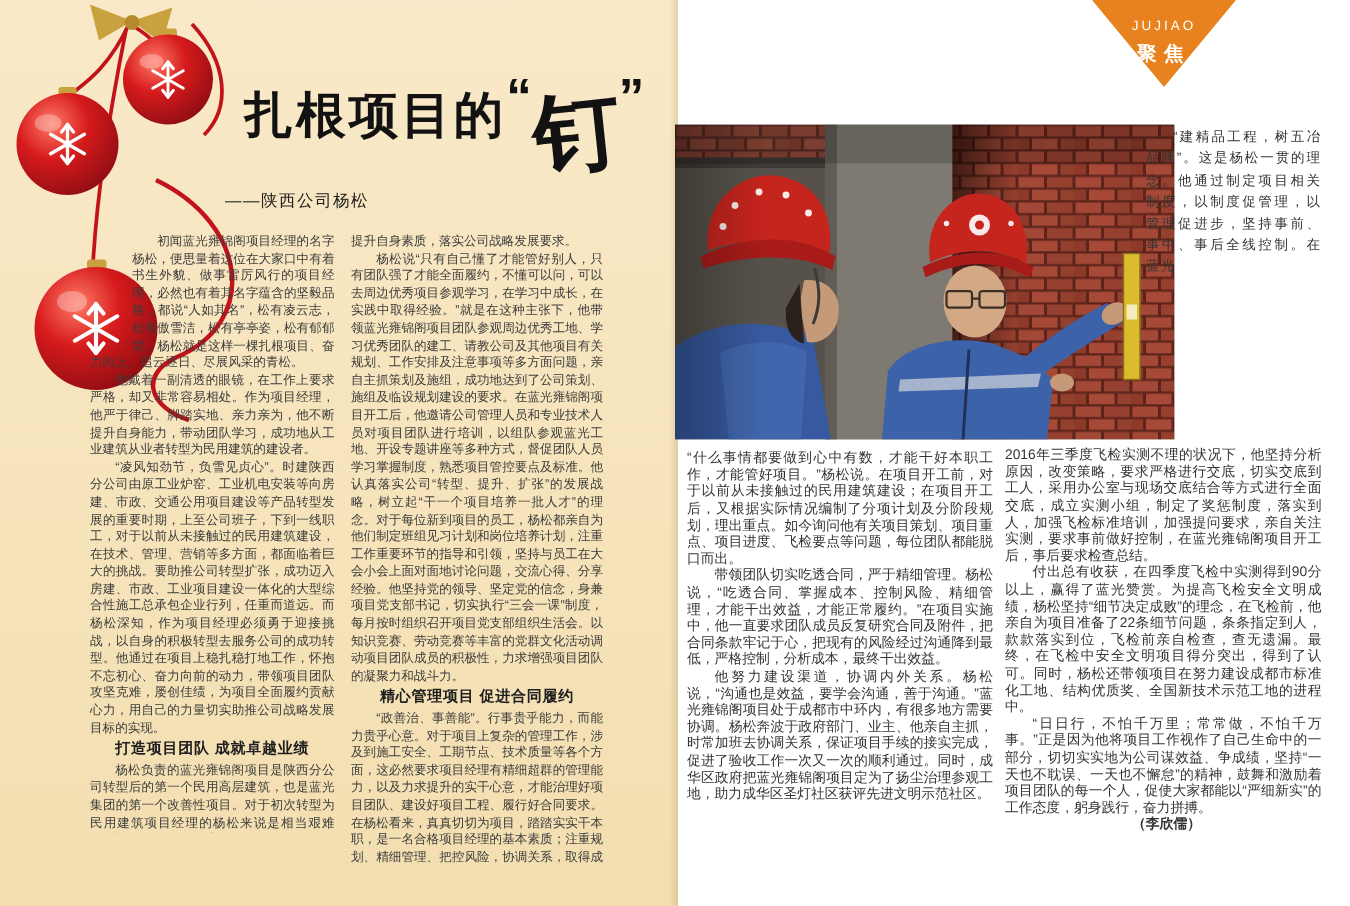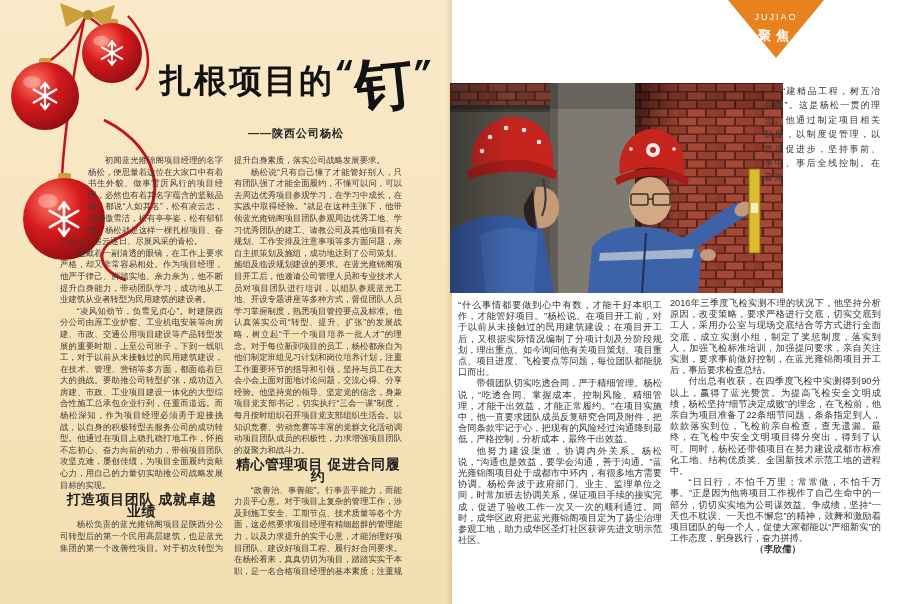--- a/index.html
+++ b/index.html
@@ -4,35 +4,35 @@
 <style>
   html,body{margin:0;padding:0;background:#e9e9e9;}
   .spread{position:relative;width:900px;height:604px;margin:0 auto;background:#ffffff;overflow:hidden;
           font-family:"Liberation Sans",sans-serif;}
   
   .left-page{position:absolute;left:0;top:0;width:452px;height:604px;
              background:linear-gradient(180deg,#f9e9c8 0%,#f6e3ba 60%,#f3debo 100%);
              background:linear-gradient(180deg,#f9e9c8 0%,#f6e3ba 60%,#f3deb0 100%);}
   .fold{position:absolute;left:446px;top:0;width:14px;height:604px;
         background:linear-gradient(90deg,rgba(0,0,0,0) 0%,rgba(110,80,30,.16) 45%,rgba(0,0,0,0) 100%);}
-  .title-row{position:absolute;left:148px;top:60px;width:296px;display:flex;align-items:center;
-             justify-content:center;color:#121212;font-family:Liberation Mono, monospace;font-weight:bold;white-space:nowrap;}
+  .title-row{position:absolute;left:148px;top:60px;width:296px;display:flex;align-items:flex-start;
+             justify-content:center;color:#121212;font-family:Liberation Sans, sans-serif;font-weight:bold;white-space:nowrap;}
   .title-main,.title-screw{font-size:33px;letter-spacing:2px;line-height:1;}
   .title-quote{font-size:34px;line-height:.8;transform:translateY(-8px);}
   .title-nail{font-size:58px;line-height:.8;display:inline-block;transform:rotate(-6deg) translateY(6px);
               font-weight:900;}
-  .byline{position:absolute;left:150px;top:126px;width:292px;text-align:center;
-          font-size:11px;font-weight:bold;color:#222;letter-spacing:1px;}
+  .byline{position:absolute;left:150px;top:126px;width:292px;text-align:left;
+          font-size:11px;font-weight:normal;color:#222;letter-spacing:1px;}
   .lcol{position:absolute;top:155px;font-size:8.4px;line-height:11.6px;color:#3b3b3b;
         text-align:justify;overflow:hidden;}
   .lcol1{left:60px;width:163px;height:400px;}
   .lcol2{left:234px;width:168px;height:420px;}
   .lcol p,.rcol p{margin:0;text-indent:2em;}
   p.noindent{text-indent:0;}
-  .subhead{margin:3px 0 2px 0;text-align:center;font-size:14px;font-weight:bold;color:#1e1e1e;letter-spacing:.5px;}
+  .subhead{margin:3px 0 2px 0;text-align:center;font-size:10px;font-weight:bold;color:#1e1e1e;letter-spacing:.5px;}
   .wrap-spacer{float:left;width:28px;height:72px;}
   
   .right-page{position:absolute;left:452px;top:0;width:448px;height:604px;background:#fff;}
   .tab-svg{position:absolute;left:728px;top:0;}
   .photo-box{position:absolute;left:450px;top:83px;width:333px;height:210px;}
   .rcol{position:absolute;font-size:9.2px;line-height:11.2px;color:#333;text-align:justify;overflow:hidden;}
   .rcolA{left:458px;top:300px;width:204px;height:244px;}
   .rcolB{left:670px;top:298px;width:211px;height:272px;}
   .sidebar{left:764px;top:84px;width:117px;height:212px;line-height:14.4px;font-size:9px;letter-spacing:1px;}
   .author{text-indent:0;text-align:center;padding-right:14px;font-weight:bold;}
@@ -175,21 +175,21 @@
       <rect x="299" y="86" width="11" height="84" fill="#dcbb2e" stroke="#8a731a"></rect>
       <rect x="301" y="120" width="7" height="10" fill="#f4eebc"></rect>
       <rect x="0" y="0" width="60" height="210" fill="url(#shadeL)" opacity="0.5"></rect>
       <rect width="333" height="26" fill="#000" opacity="0.18"></rect>
     </svg>
   </div>
 
   <div class="rcol rcolA">
     <p class="noindent">“什么事情都要做到心中有数，才能干好本职工作，才能管好项目。”杨松说。在项目开工前，对于以前从未接触过的民用建筑建设；在项目开工后，又根据实际情况编制了分项计划及分阶段规划，理出重点。如今询问他有关项目策划、项目重点、项目进度、飞检要点等问题，每位团队都能脱口而出。</p>
     <p>带领团队切实吃透合同，严于精细管理。杨松说，“吃透合同、掌握成本、控制风险、精细管理，才能干出效益，才能正常履约。”在项目实施中，他一直要求团队成员反复研究合同及附件，把合同条款牢记于心，把现有的风险经过沟通降到最低，严格控制，分析成本，最终干出效益。</p>
-    <p>他努力建设渠道，协调内外关系。杨松说，“沟通也是效益，要学会沟通，善于沟通。”蓝光雍锦阁项目处于成都市中环内，有很多地方需要协调。杨松奔波于政府部门、业主、监理单位之间，时常加班去协调关系，保证项目手续的接实完成，促进了验收工作一次又一次的顺利通过。同时，成华区政府把蓝光雍锦阁项目定为了扬尘治理参观工地，助力成华区圣灯社区获评先进文明示范社区。</p>
+    <p>他努力建设渠道，协调内外关系。杨松说，“沟通也是效益，要学会沟通，善于沟通。”蓝光雍锦阁项目处于成都市中环内，有很多地方需要协调。杨松奔波于政府部门、业主、他亲自主抓，时常加班去协调关系，保证项目手续的接实完成，促进了验收工作一次又一次的顺利通过。同时，成华区政府把蓝光雍锦阁项目定为了扬尘治理参观工地，助力成华区圣灯社区获评先进文明示范社区。</p>
 
   </div>
 
   <div class="rcol sidebar">
     <p>“建精品工程，树五冶品牌”。这是杨松一贯的理念。他通过制定项目相关制度，以制度促管理，以管理促进步，坚持事前、事中、事后全线控制。在蓝光</p>
   </div>
 
   <div class="rcol rcolB">
     <p class="noindent">2016年三季度飞检实测不理的状况下，他坚持分析原因，改变策略，要求严格进行交底，切实交底到工人，采用办公室与现场交底结合等方式进行全面交底，成立实测小组，制定了奖惩制度，落实到人，加强飞检标准培训，加强提问要求，亲自关注实测，要求事前做好控制，在蓝光雍锦阁项目开工后，事后要求检查总结。</p>
     <p>付出总有收获，在四季度飞检中实测得到90分以上，赢得了蓝光赞赏。为提高飞检安全文明成绩，杨松坚持“细节决定成败”的理念，在飞检前，他亲自为项目准备了22条细节问题，条条指定到人，款款落实到位，飞检前亲自检查，查无遗漏。最终，在飞检中安全文明项目得分突出，得到了认可。同时，杨松还带领项目在努力建设成都市标准化工地、结构优质奖、全国新技术示范工地的进程中。</p>

